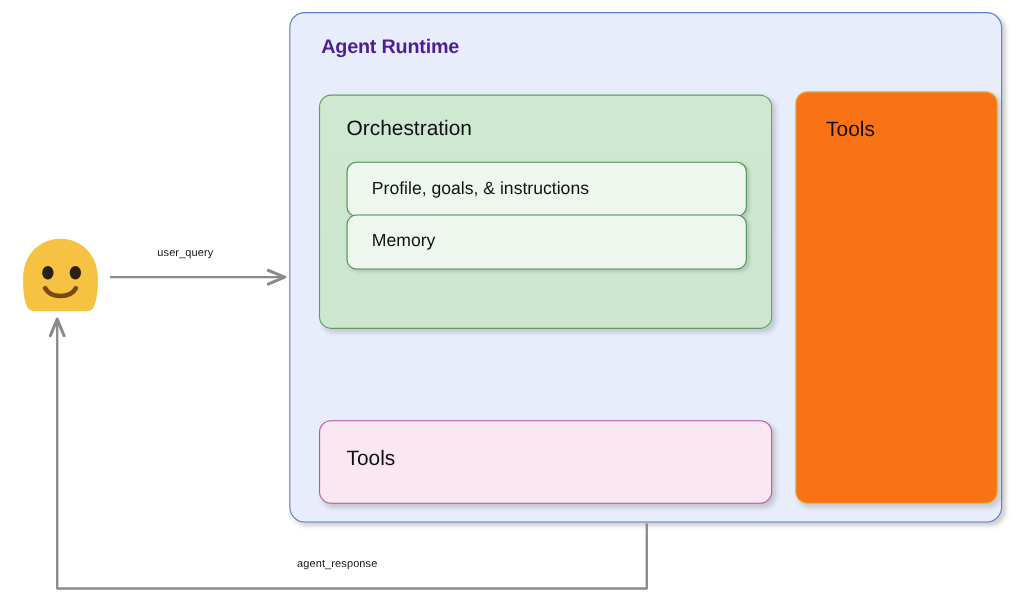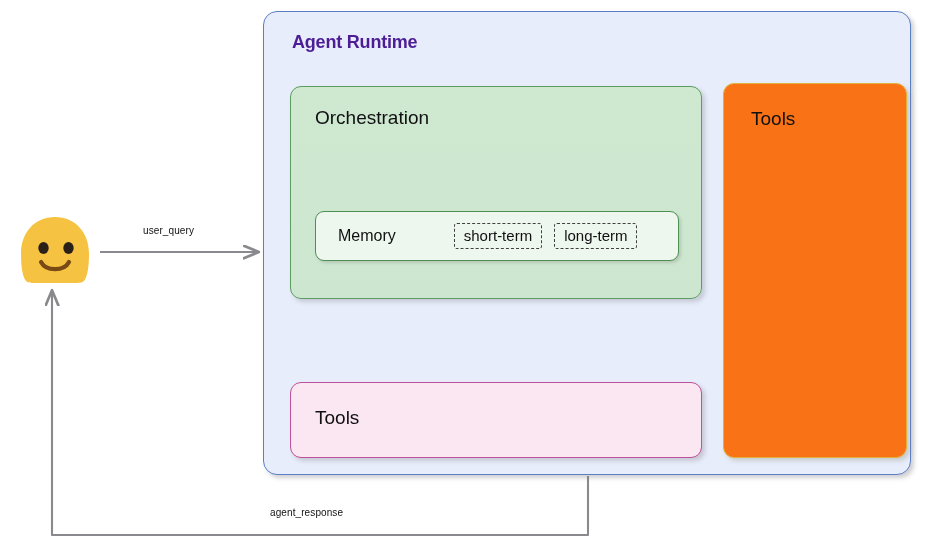--- a/index.html
+++ b/index.html
@@ -76,21 +76,21 @@
     background: #eef7ee;
     border: 1.3px solid #4e8f54;
     border-radius: 9px;
     box-shadow: 2px 2px 3px rgba(120,130,120,0.28);
     box-sizing: border-box;
     display: flex;
     align-items: center;
     padding-left: 22px;
   }
   .orch-row.r1 { top: 60px; }
-  .orch-row.r2 { top: 124px; }
+  .orch-row.r2 { top: 108px; gap: 36px; }
   .orch-row.r3 { top: 188px; }
 
   .orch-row-label {
     font-size: 16px;
     color: #101012;
     white-space: nowrap;
   }
 
   .mem-chips {
     display: flex;
@@ -213,27 +213,26 @@
 
   <span class="arrow-label label-agent-response">agent_response</span>
 
   <div class="agent-runtime">
     <span class="agent-runtime-title">Agent Runtime</span>
   </div>
 
   <div class="orchestration">
     <span class="orchestration-title">Orchestration</span>
 
+    <div class="orch-row r1">
+      <span class="orch-row-label">Profile, goals, &amp; instructions</span>
+    </div>
 
     <div class="orch-row r2">
       <span class="orch-row-label">Memory</span>
-      <div class="mem-chips">
-        <span class="mem-chip">short-term</span>
-        <span class="mem-chip">long-term</span>
-      </div>
     </div>
 
   </div>
 
   <div class="model-box">
     <span class="model-title">Tools</span>
   </div>
 
   <div class="tools-box">
     <span class="tools-title">Tools</span>

